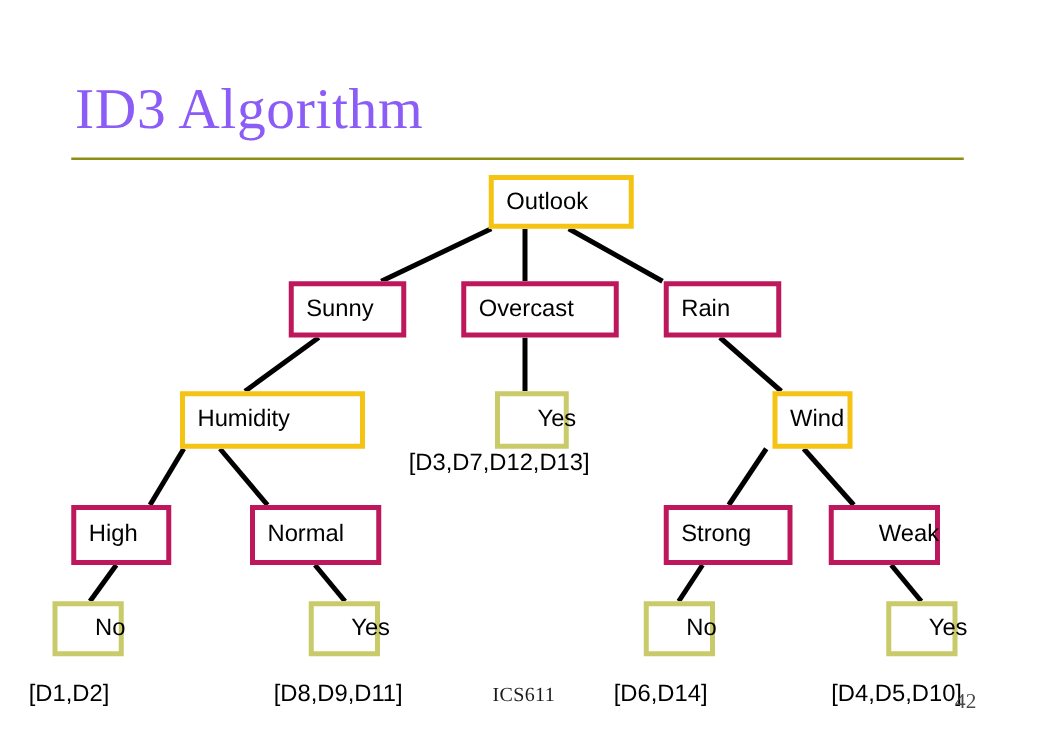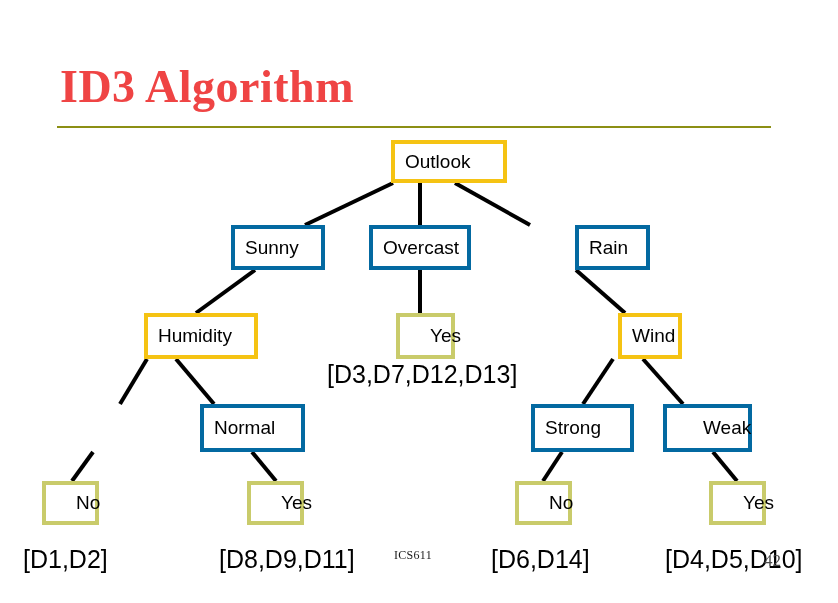--- a/index.html
+++ b/index.html
@@ -19,24 +19,23 @@
   }
 
   
   #slide-title {
     position: absolute;
     left: 60px;
     top: 63px;
     font-family: "Liberation Serif", serif;
     font-size: 46px;
     line-height: 1.05;
-    color: #ef4444;
+    color: #8b5cf6;
     letter-spacing: 0.5px;
     white-space: nowrap;
-    font-weight: bold;
   }
   #title-rule {
     position: absolute;
     left: 57px;
     top: 126px;
     width: 714px;
     height: 2px;
     background: #8c8f14;
   }
 
@@ -67,38 +66,38 @@
     padding-right: 10px;
   }
   .node.center .node-label {
     margin: 0 auto;
     padding-left: 6px;
     padding-right: 6px;
   }
 
   
   .b-gold   { border: 4px solid #f5c313; margin-left: 28px; }
-  .b-olive  { border: 4px solid #0369a1; }
+  .b-olive  { border: 4px solid #be185d; }
   .b-khaki  { border: 4px solid #c9cb6b; padding-left: 24px; }
 
   
   .setlabel {
     position: absolute;
     color: #000000;
-    font-size: 25px;
+    font-size: 19px;
     white-space: nowrap;
   }
 
   
   #footer-course {
     position: absolute;
     left: 394px;
     top: 548px;
     font-family: "Liberation Serif", serif;
-    font-size: 12px;
+    font-size: 16px;
     color: #1a1a1a;
     letter-spacing: 0.3px;
   }
   #page-number {
     position: absolute;
     left: 764px;
     top: 551px;
     font-family: "Liberation Serif", serif;
     font-size: 17px;
     color: #4a4a4a;
@@ -142,40 +141,43 @@
   </svg>
 
   <div class="node b-gold" style="left:363px; top:140px; width:116px; height:43px;">
     <span class="node-label">Outlook</span>
   </div>
 
   <div class="node b-olive" style="left:231px; top:225px; width:94px; height:45px;">
     <span class="node-label">Sunny</span>
   </div>
 
-  <div class="node b-olive" style="left:369px; top:225px; width:102px; height:45px;">
+  <div class="node b-olive" style="left:369px; top:225px; width:126px; height:45px;">
     <span class="node-label">Overcast</span>
   </div>
 
-  <div class="node b-olive" style="left:531px; top:225px; width:75px; height:45px;margin-left:44px;">
+  <div class="node b-olive" style="left:531px; top:225px; width:94px; height:45px;">
     <span class="node-label">Rain</span>
   </div>
 
-  <div class="node b-gold" style="left:116px; top:313px; width:114px; height:46px;">
+  <div class="node b-gold" style="left:116px; top:313px; width:148px; height:46px;">
     <span class="node-label">Humidity</span>
   </div>
 
   <div class="node b-khaki center" style="left:396px; top:313px; width:59px; height:46px;">
     <span class="node-label">Yes</span>
   </div>
 
   <div class="node b-gold" style="left:590px; top:313px; width:64px; height:46px;">
     <span class="node-label">Wind</span>
   </div>
 
+  <div class="node b-olive" style="left:57px; top:404px; width:80px; height:48px;">
+    <span class="node-label">High</span>
+  </div>
 
   <div class="node b-olive" style="left:200px; top:404px; width:105px; height:48px;">
     <span class="node-label">Normal</span>
   </div>
 
   <div class="node b-olive" style="left:531px; top:404px; width:103px; height:48px;">
     <span class="node-label">Strong</span>
   </div>
 
   <div class="node b-olive" style="left:663px; top:404px; width:89px; height:48px;padding-left:26px;">

